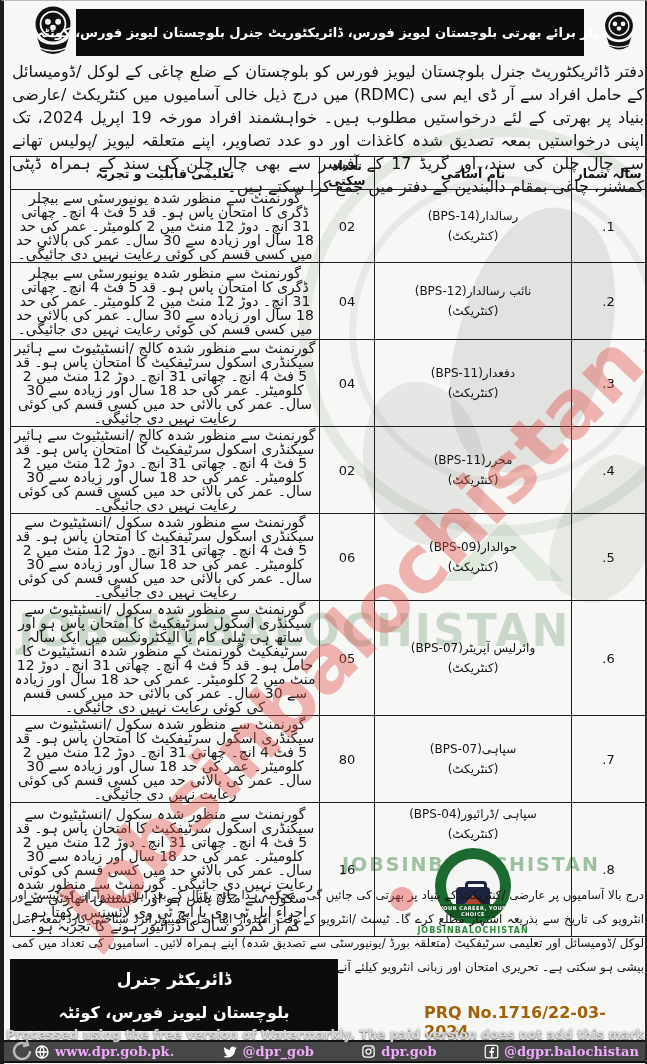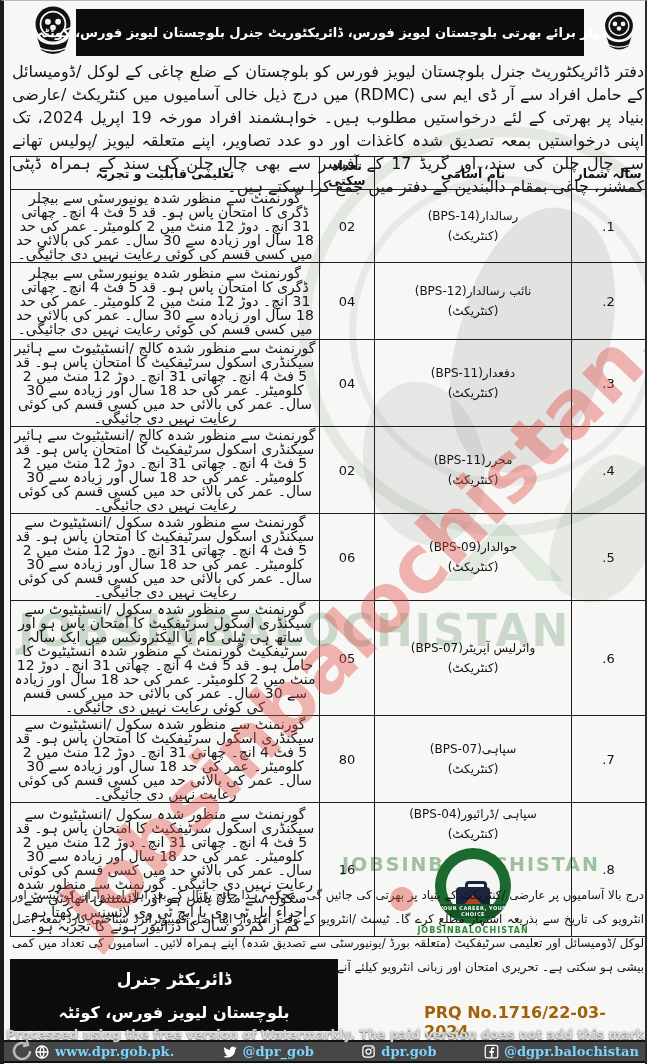--- a/index.html
+++ b/index.html
@@ -96,21 +96,21 @@
     align-items:center; justify-content:center; gap:14px; }
   .sig-box .l1 { font-size:17px; font-weight:bold; direction:rtl; }
   .sig-box .l2 { font-size:16px; font-weight:bold; direction:rtl; }
 
   .prq { position:absolute; left:420px; top:1002px; width:222px; text-align:left;
     font-size:16px; font-weight:bold; color:#a16207; }
 
   .footer-bar { position:absolute; left:0; top:1039px; width:647px; height:23px;
     background:#474747; border-top:2px solid #111; border-bottom:2px solid #111;
     display:flex; align-items:center; justify-content:space-between; padding:0 12px 0 30px; z-index:3; }
-  .f-item { display:flex; align-items:center; gap:5px; color:#7dd3fc;
+  .f-item { display:flex; align-items:center; gap:5px; color:#f0abfc;
     font-family:"DejaVu Serif", serif; font-weight:bold; font-size:13px; white-space:nowrap; }
   .f-item svg { display:block; }
 </style>
 </head>
 <body>
 
 <div class="page">
 
   <div class="wm-under">
     <div class="ghost-circle"></div>

